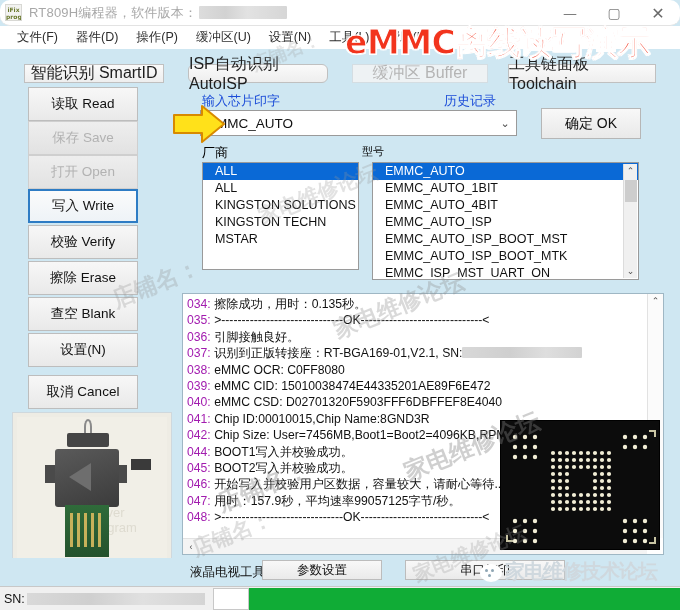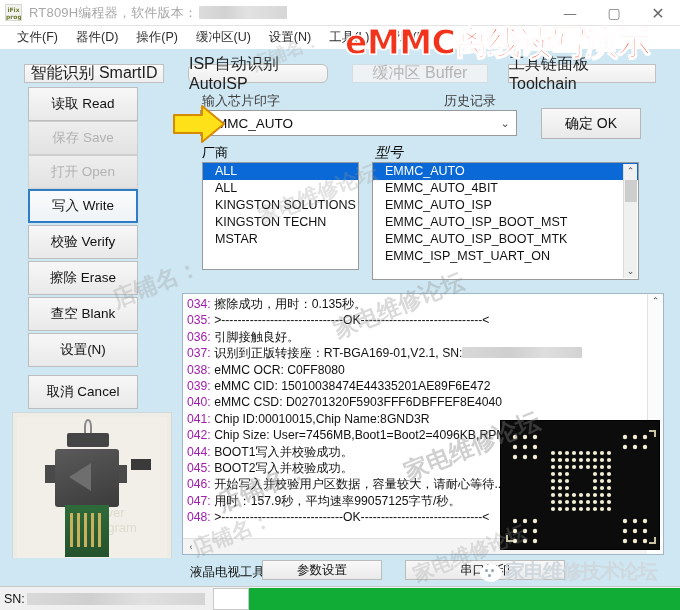--- a/index.html
+++ b/index.html
@@ -11,20 +11,21 @@
     overflow: hidden;
     position: relative;
   }
 
   
   #titlebar {
     height: 26px; background: #ffffff;
     display: flex; align-items: center;
     border-bottom: 1px solid #e3e3e3;
     position: relative;
+    border-radius: 10px;
   }
   #app-logo {
     width: 17px; height: 17px; margin-left: 5px; margin-right: 7px;
     background: #f2f2f0; border: 1px solid #d8d8d4;
     font-size: 6px; line-height: 7px; color: #6b7a2e;
     font-weight: bold; text-align: center; padding-top: 1px;
     font-family: "DejaVu Sans", sans-serif;
     overflow: hidden;
   }
   #title-text {
@@ -100,37 +101,37 @@
     border: 2px solid #2e7cc4; background: linear-gradient(180deg,#fbfbfb,#eef3f7);
   }
 
   
   #yellow-arrow {
     position: absolute; left: 172px; top: 104px; width: 54px; height: 40px; z-index: 30;
   }
 
   
   #chip-panel { position: absolute; left: 200px; top: 92px; width: 470px; }
-  .fld-label { font-size: 13px; color: #404040; }
+  .fld-label { font-size: 13px; color: #1d4ed8; }
   #lbl-input  { position:absolute; left:0;   top:0; }
   #combo {
     position: absolute; left: 0; top: 18px; width: 317px; height: 26px;
     background: #fff; border: 1px solid #9a9a9a;
     display: flex; align-items: center;
   }
   #combo-value { font-size: 13.5px; color: #111; padding-left: 6px; flex: 1; }
   #combo-arrow { width: 22px; text-align: center; color: #4b4b4b; font-size: 11px; }
   #btn-ok {
     position: absolute; left: 341px; top: 16px; width: 100px; height: 31px;
     background: linear-gradient(180deg,#f8f8f8,#e9e9e9); border: 1px solid #b6b6b6;
     display:flex;align-items:center;justify-content:center;
     font-size: 14px; color: #111;
   }
   #lbl-vendor { position: absolute; left: 2px;   top: 52px; font-size: 13px; }
-  #lbl-model  { position: absolute; left: 175px; top: 52px; font-size: 14px; font-style: italic; }
+  #lbl-model  { position: absolute; left: 162px; top: 52px; font-size: 11px; }
 
   .listbox {
     position: absolute; background: #fff; border: 1px solid #9a9a9a;
     overflow: hidden; font-size: 12.5px; color:#111;
   }
   #list-vendor { left: 2px;   top: 70px; width: 157px; height: 108px; }
   #list-model  { left: 172px; top: 70px; width: 267px; height: 118px; }
   .lrow { padding: 1px 12px; line-height: 15px; white-space: nowrap; }
   .lrow.sel { background: #0a69d6; color: #fff; }
   #model-scroll {
@@ -320,20 +321,21 @@
   <div class="listbox" id="list-vendor">
     <div class="lrow sel">ALL</div>
     <div class="lrow">ALL</div>
     <div class="lrow">KINGSTON SOLUTIONS</div>
     <div class="lrow">KINGSTON TECHN</div>
     <div class="lrow">MSTAR</div>
   </div>
 
   <div class="listbox" id="list-model">
     <div class="lrow sel">EMMC_AUTO</div>
+    <div class="lrow">EMMC_AUTO_1BIT</div>
     <div class="lrow">EMMC_AUTO_4BIT</div>
     <div class="lrow">EMMC_AUTO_ISP</div>
     <div class="lrow">EMMC_AUTO_ISP_BOOT_MST</div>
     <div class="lrow">EMMC_AUTO_ISP_BOOT_MTK</div>
     <div class="lrow">EMMC_ISP_MST_UART_ON</div>
 
     <div id="model-scroll">
       <div class="sb-arrow">⌃</div>
       <div id="model-thumb"></div>
       <div class="sb-arrow" style="position:absolute;bottom:0;left:0;right:0;">⌄</div>

